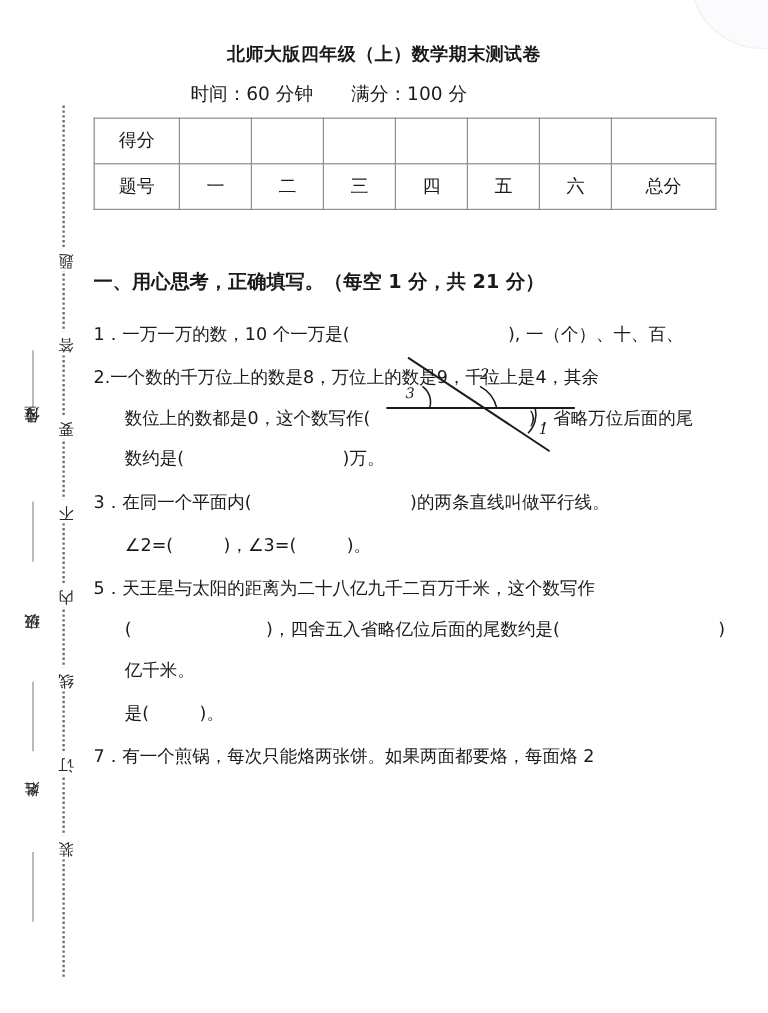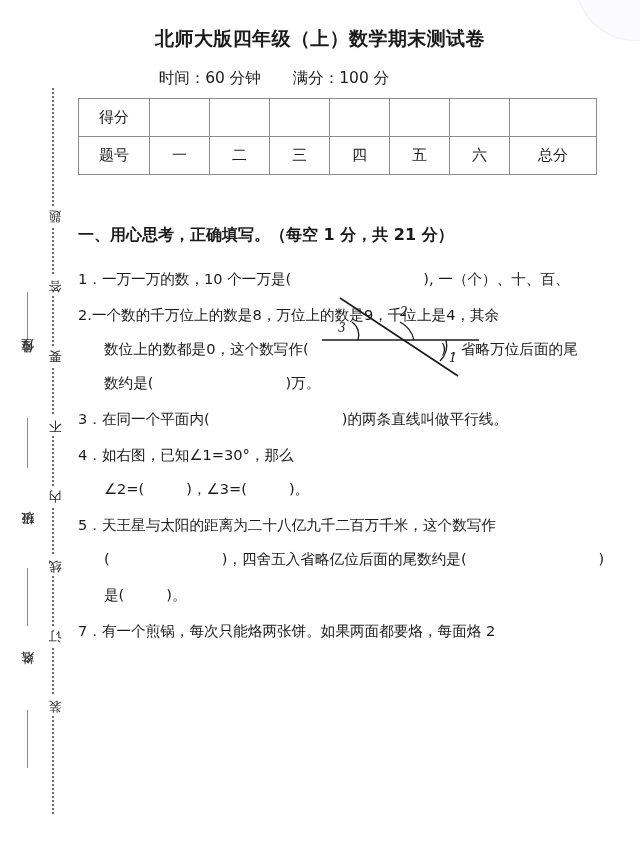--- a/index.html
+++ b/index.html
@@ -29,24 +29,24 @@
     height: 74px;
     border-radius: 0 0 0 60px;
     background: #fbfbfd;
     box-shadow: -1px 1px 0 #f2f2f6;
   }
 
   
   .paper-title {
     position: absolute;
     left: 0;
-    top: 26px;
+    top: 36px;
     width: 640px;
     text-align: center;
-    font-size: 19px;
+    font-size: 15px;
     font-weight: bold;
     letter-spacing: .4px;
     white-space: nowrap;
   }
   .paper-subtitle {
     position: absolute;
     left: 0;
     top: 68px;
     width: 548px;
     text-align: center;
@@ -226,34 +226,34 @@
       </span>
     </div>
 
     <div class="q">
       <span class="ln">
         <span>3．在同一个平面内(</span><span class="blank-xl"></span><span>)的两条直线叫做平行线。</span>
       </span>
     </div>
 
     <div class="q">
-      <span class="ln">
-        <span>4．如右图，已知∠1=30°，那么</span>
-      </span>
       <span class="ln indent">
         <span>∠2=(</span><span class="blank-sm"></span><span>)，∠3=(</span><span class="blank-sm"></span><span>)。</span>
       </span>
     </div>
 
     <div class="q">
       <span class="ln">
         <span>5．天王星与太阳的距离为二十八亿九千二百万千米，这个数写作</span>
       </span>
       <span class="ln indent">
         <span>(</span><span class="blank-lg"></span><span>)，四舍五入省略亿位后面的尾数约是(</span><span class="blank-xl"></span><span>)</span>
+      </span>
+      <span class="ln indent">
+        <span>亿千米。</span>
       </span>
     </div>
 
     <div class="q">
       <span class="ln indent">
         <span>是(</span><span class="blank-sm"></span><span>)。</span>
       </span>
     </div>
 
     <div class="q">

